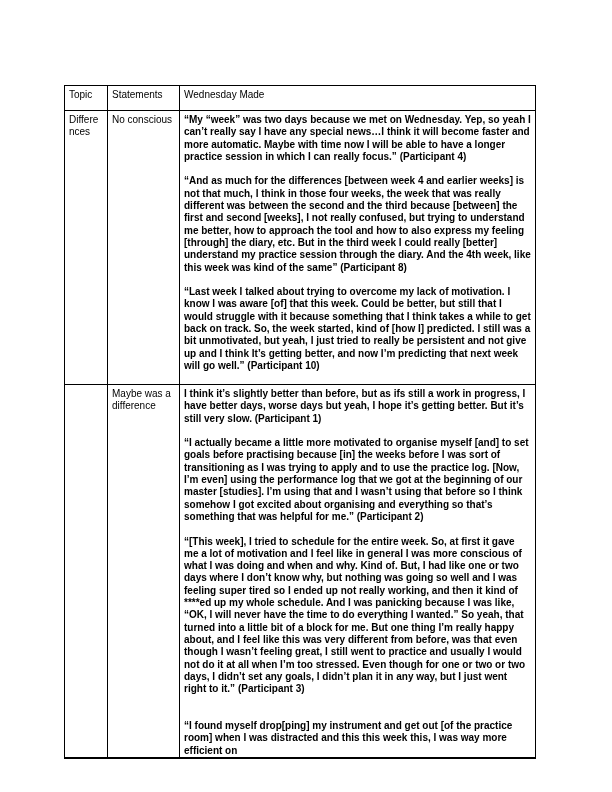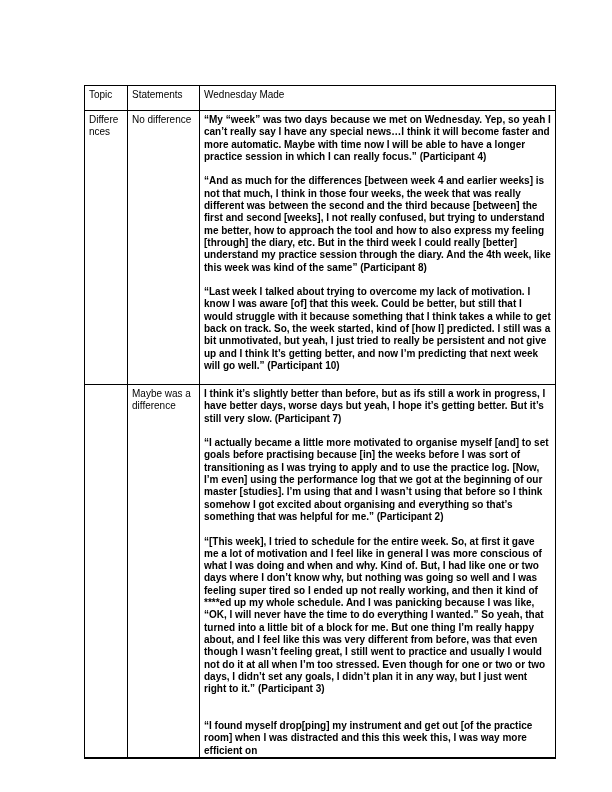--- a/index.html
+++ b/index.html
@@ -17,21 +17,21 @@
   .page {
     position: absolute;
     left: 0;
     top: 0;
     width: 612px;
     height: 792px;
     background: #ffffff;
   }
   table.statements {
     position: absolute;
-    left: 84px;
+    left: 64px;
     top: 85px;
     width: 471px;
     border-collapse: collapse;
     table-layout: fixed;
     border-bottom: 2px solid #000000;
   }
   table.statements th,
   table.statements td {
     border: 1px solid #000000;
     vertical-align: top;
@@ -69,34 +69,34 @@
     <thead>
       <tr class="row-header">
         <th>Topic</th>
         <th>Statements</th>
         <th>Wednesday Made</th>
       </tr>
     </thead>
     <tbody>
       <tr class="row-body-1">
         <td class="topic-cell">Differences</td>
-        <td>No difference</td>
+        <td>No conscious</td>
         <td>
             <p class="stmt">“My “week” was two days because we met on Wednesday. Yep, so yeah I can’t really say I have any special news…I think it will become faster and more automatic. Maybe with time now I will be able to have a longer practice session in which I can really focus.” (Participant 4)</p>
             <p class="stmt">&nbsp;</p>
             <p class="stmt">“And as much for the differences [between week 4 and earlier weeks] is not that much, I think in those four weeks, the week that was really different was between the second and the third because [between] the first and second [weeks], I not really confused, but trying to understand me better, how to approach the tool and how to also express my feeling [through] the diary, etc. But in the third week I could really [better] understand my practice session through the diary. And the 4th week, like this week was kind of the same” (Participant 8)</p>
             <p class="stmt">&nbsp;</p>
             <p class="stmt">“Last week I talked about trying to overcome my lack of motivation. I know I was aware [of] that this week. Could be better, but still that I would struggle with it because something that I think takes a while to get back on track. So, the week started, kind of [how I] predicted. I still was a bit unmotivated, but yeah, I just tried to really be persistent and not give up and I think It’s getting better, and now I’m predicting that next week will go well.” (Participant 10)</p>
           </td>
       </tr>
       <tr class="row-body-2">
         <td class="topic-cell"></td>
         <td>Maybe was a difference</td>
         <td>
-            <p class="stmt">I think it’s slightly better than before, but as ifs still a work in progress, I have better days, worse days but yeah, I hope it’s getting better. But it’s still very slow. (Participant 7)</p>
+            <p class="stmt">I think it’s slightly better than before, but as ifs still a work in progress, I have better days, worse days but yeah, I hope it’s getting better. But it’s still very slow. (Participant 1)</p>
             <p class="stmt">&nbsp;</p>
             <p class="stmt">“I actually became a little more motivated to organise myself [and] to set goals before practising because [in] the weeks before I was sort of transitioning as I was trying to apply and to use the practice log. [Now, I’m even] using the performance log that we got at the beginning of our master [studies]. I’m using that and I wasn’t using that before so I think somehow I got excited about organising and everything so that’s something that was helpful for me.” (Participant 2)</p>
             <p class="stmt">&nbsp;</p>
             <p class="stmt">“[This week], I tried to schedule for the entire week. So, at first it gave me a lot of motivation and I feel like in general I was more conscious of what I was doing and when and why. Kind of. But, I had like one or two days where I don’t know why, but nothing was going so well and I was feeling super tired so I ended up not really working, and then it kind of ****ed up my whole schedule. And I was panicking because I was like, “OK, I will never have the time to do everything I wanted.”  So yeah, that turned into a little bit of a block for me. But one thing I’m really happy about, and I feel like this was very different from before, was that even though I wasn’t feeling great, I still went to practice and usually I would not do it at all when I’m too stressed. Even though for one or two or two days, I didn’t set any goals, I didn’t plan it in any way, but I just went right to it.” (Participant 3)</p>
             <p class="stmt">&nbsp;</p>
             <p class="stmt">&nbsp;</p>
             <p class="stmt">“I found myself drop[ping] my instrument and get out [of the practice room] when I was distracted and this this week this, I was way more efficient on</p>
           </td>
       </tr>
     </tbody>

